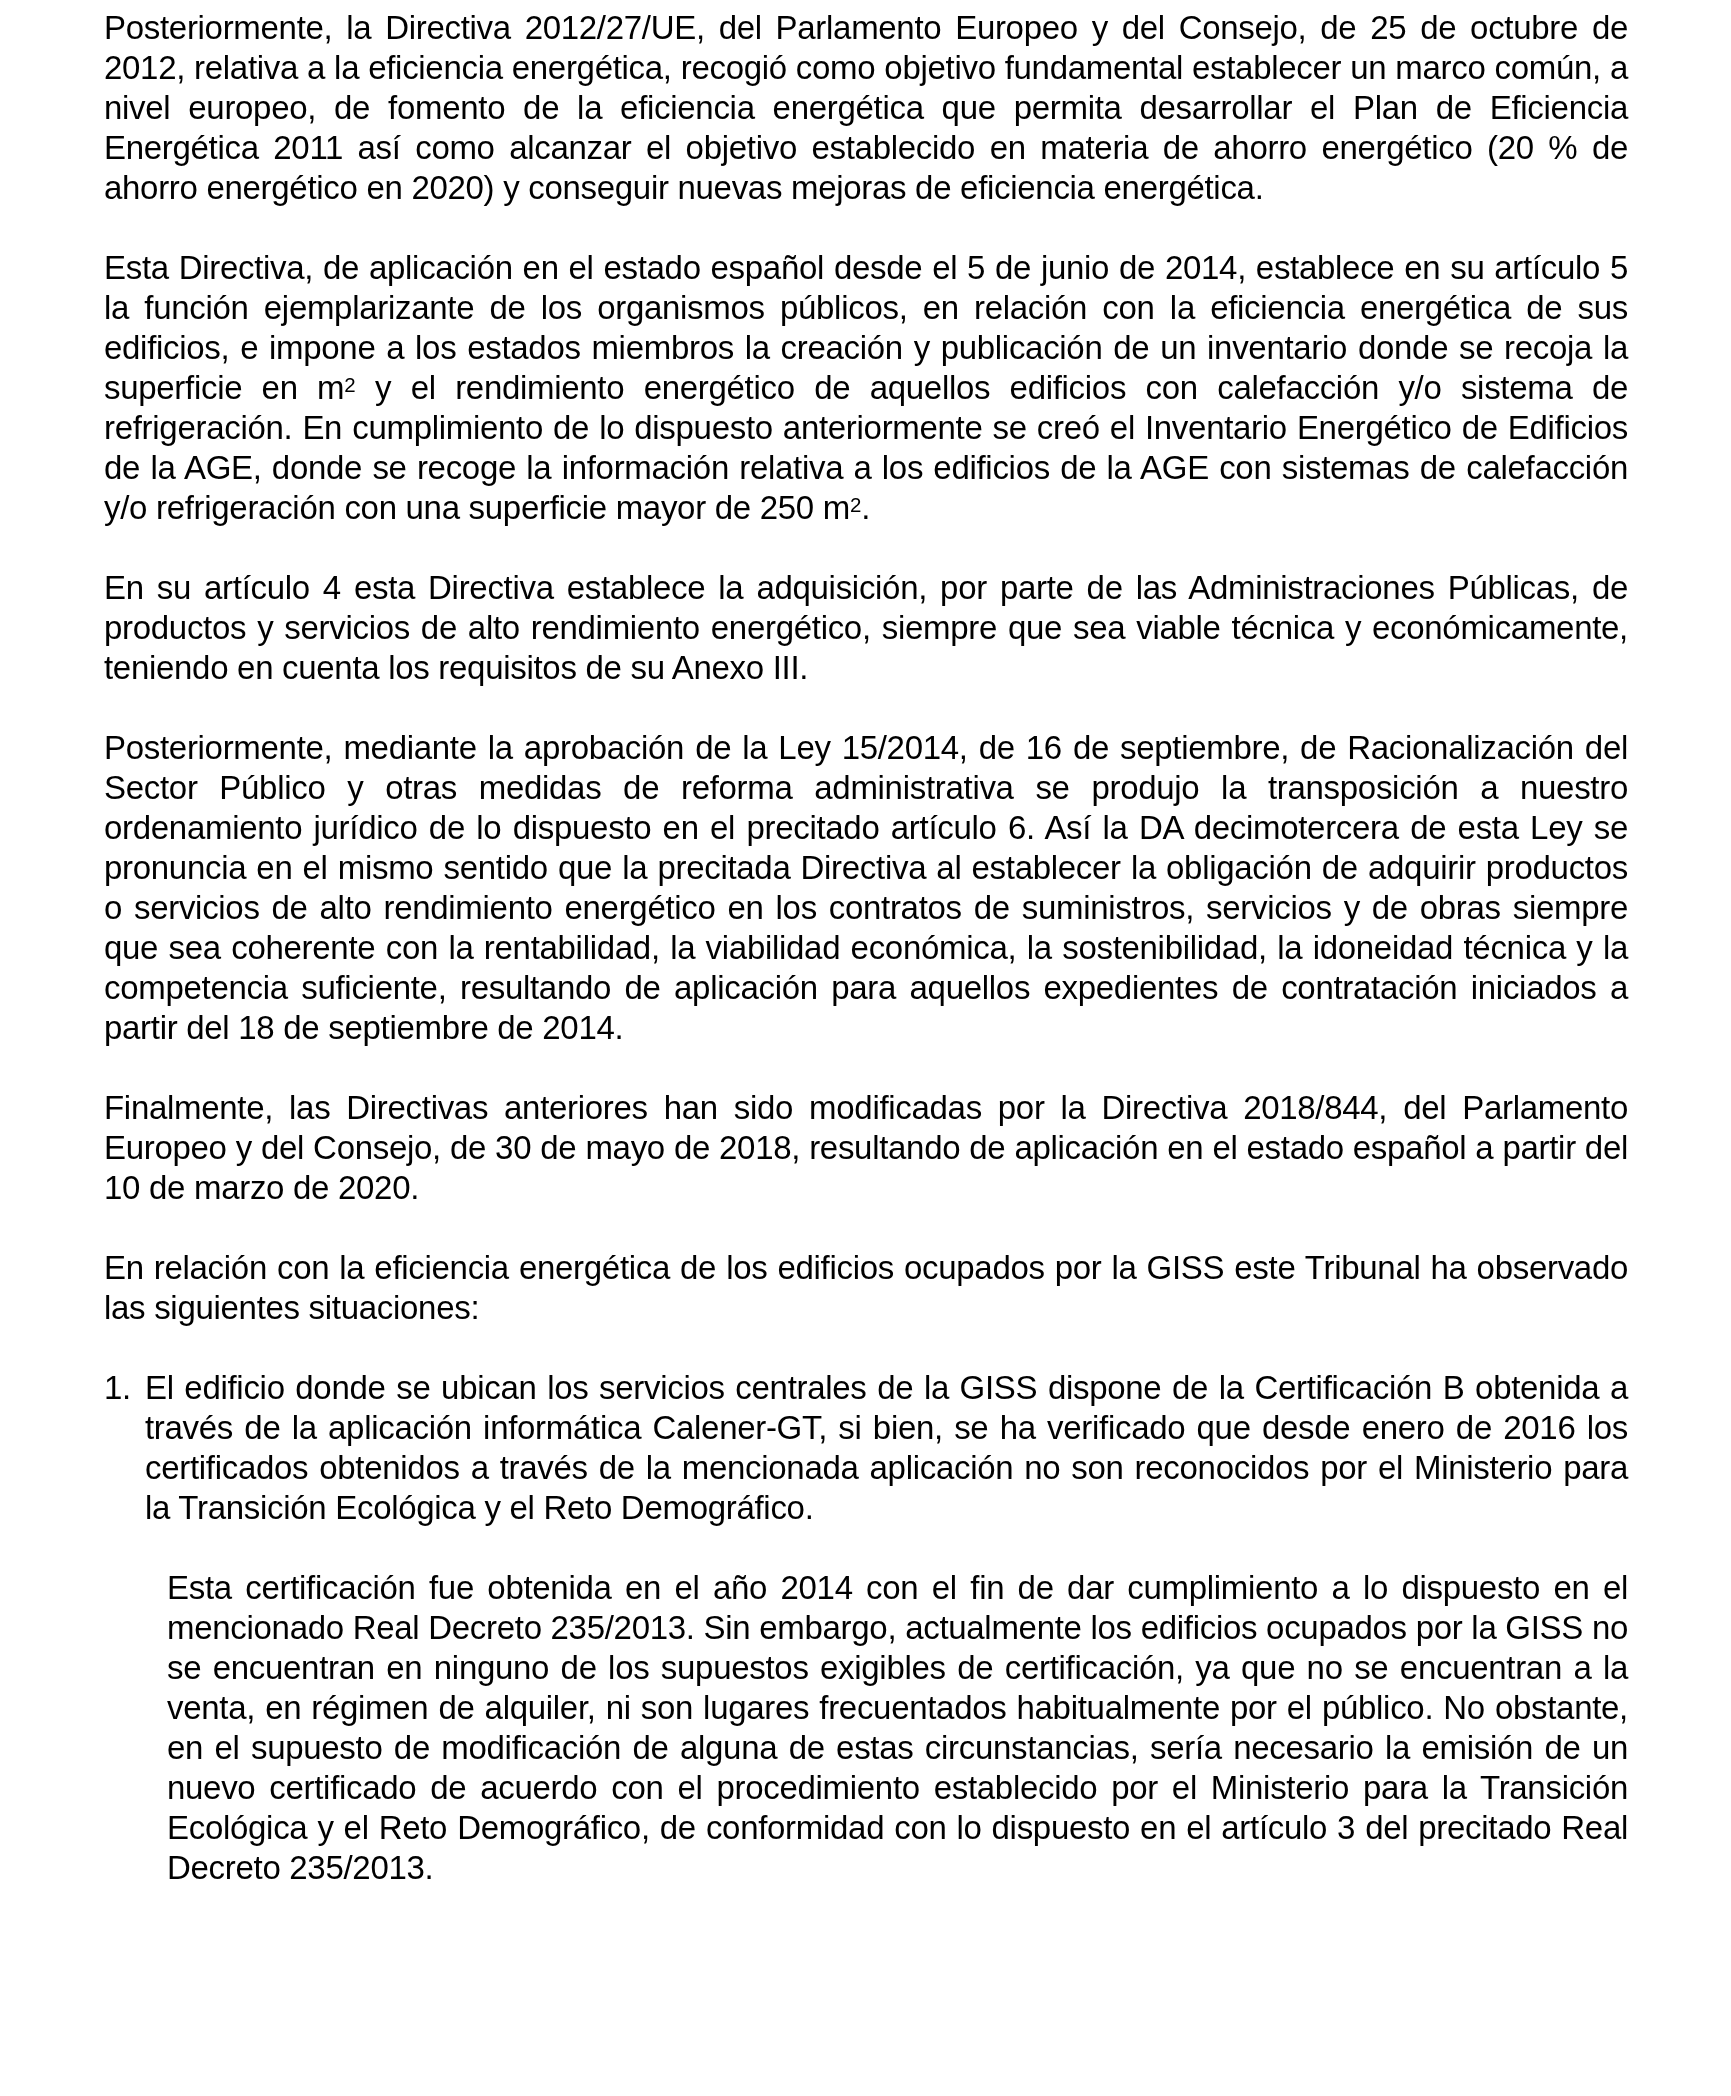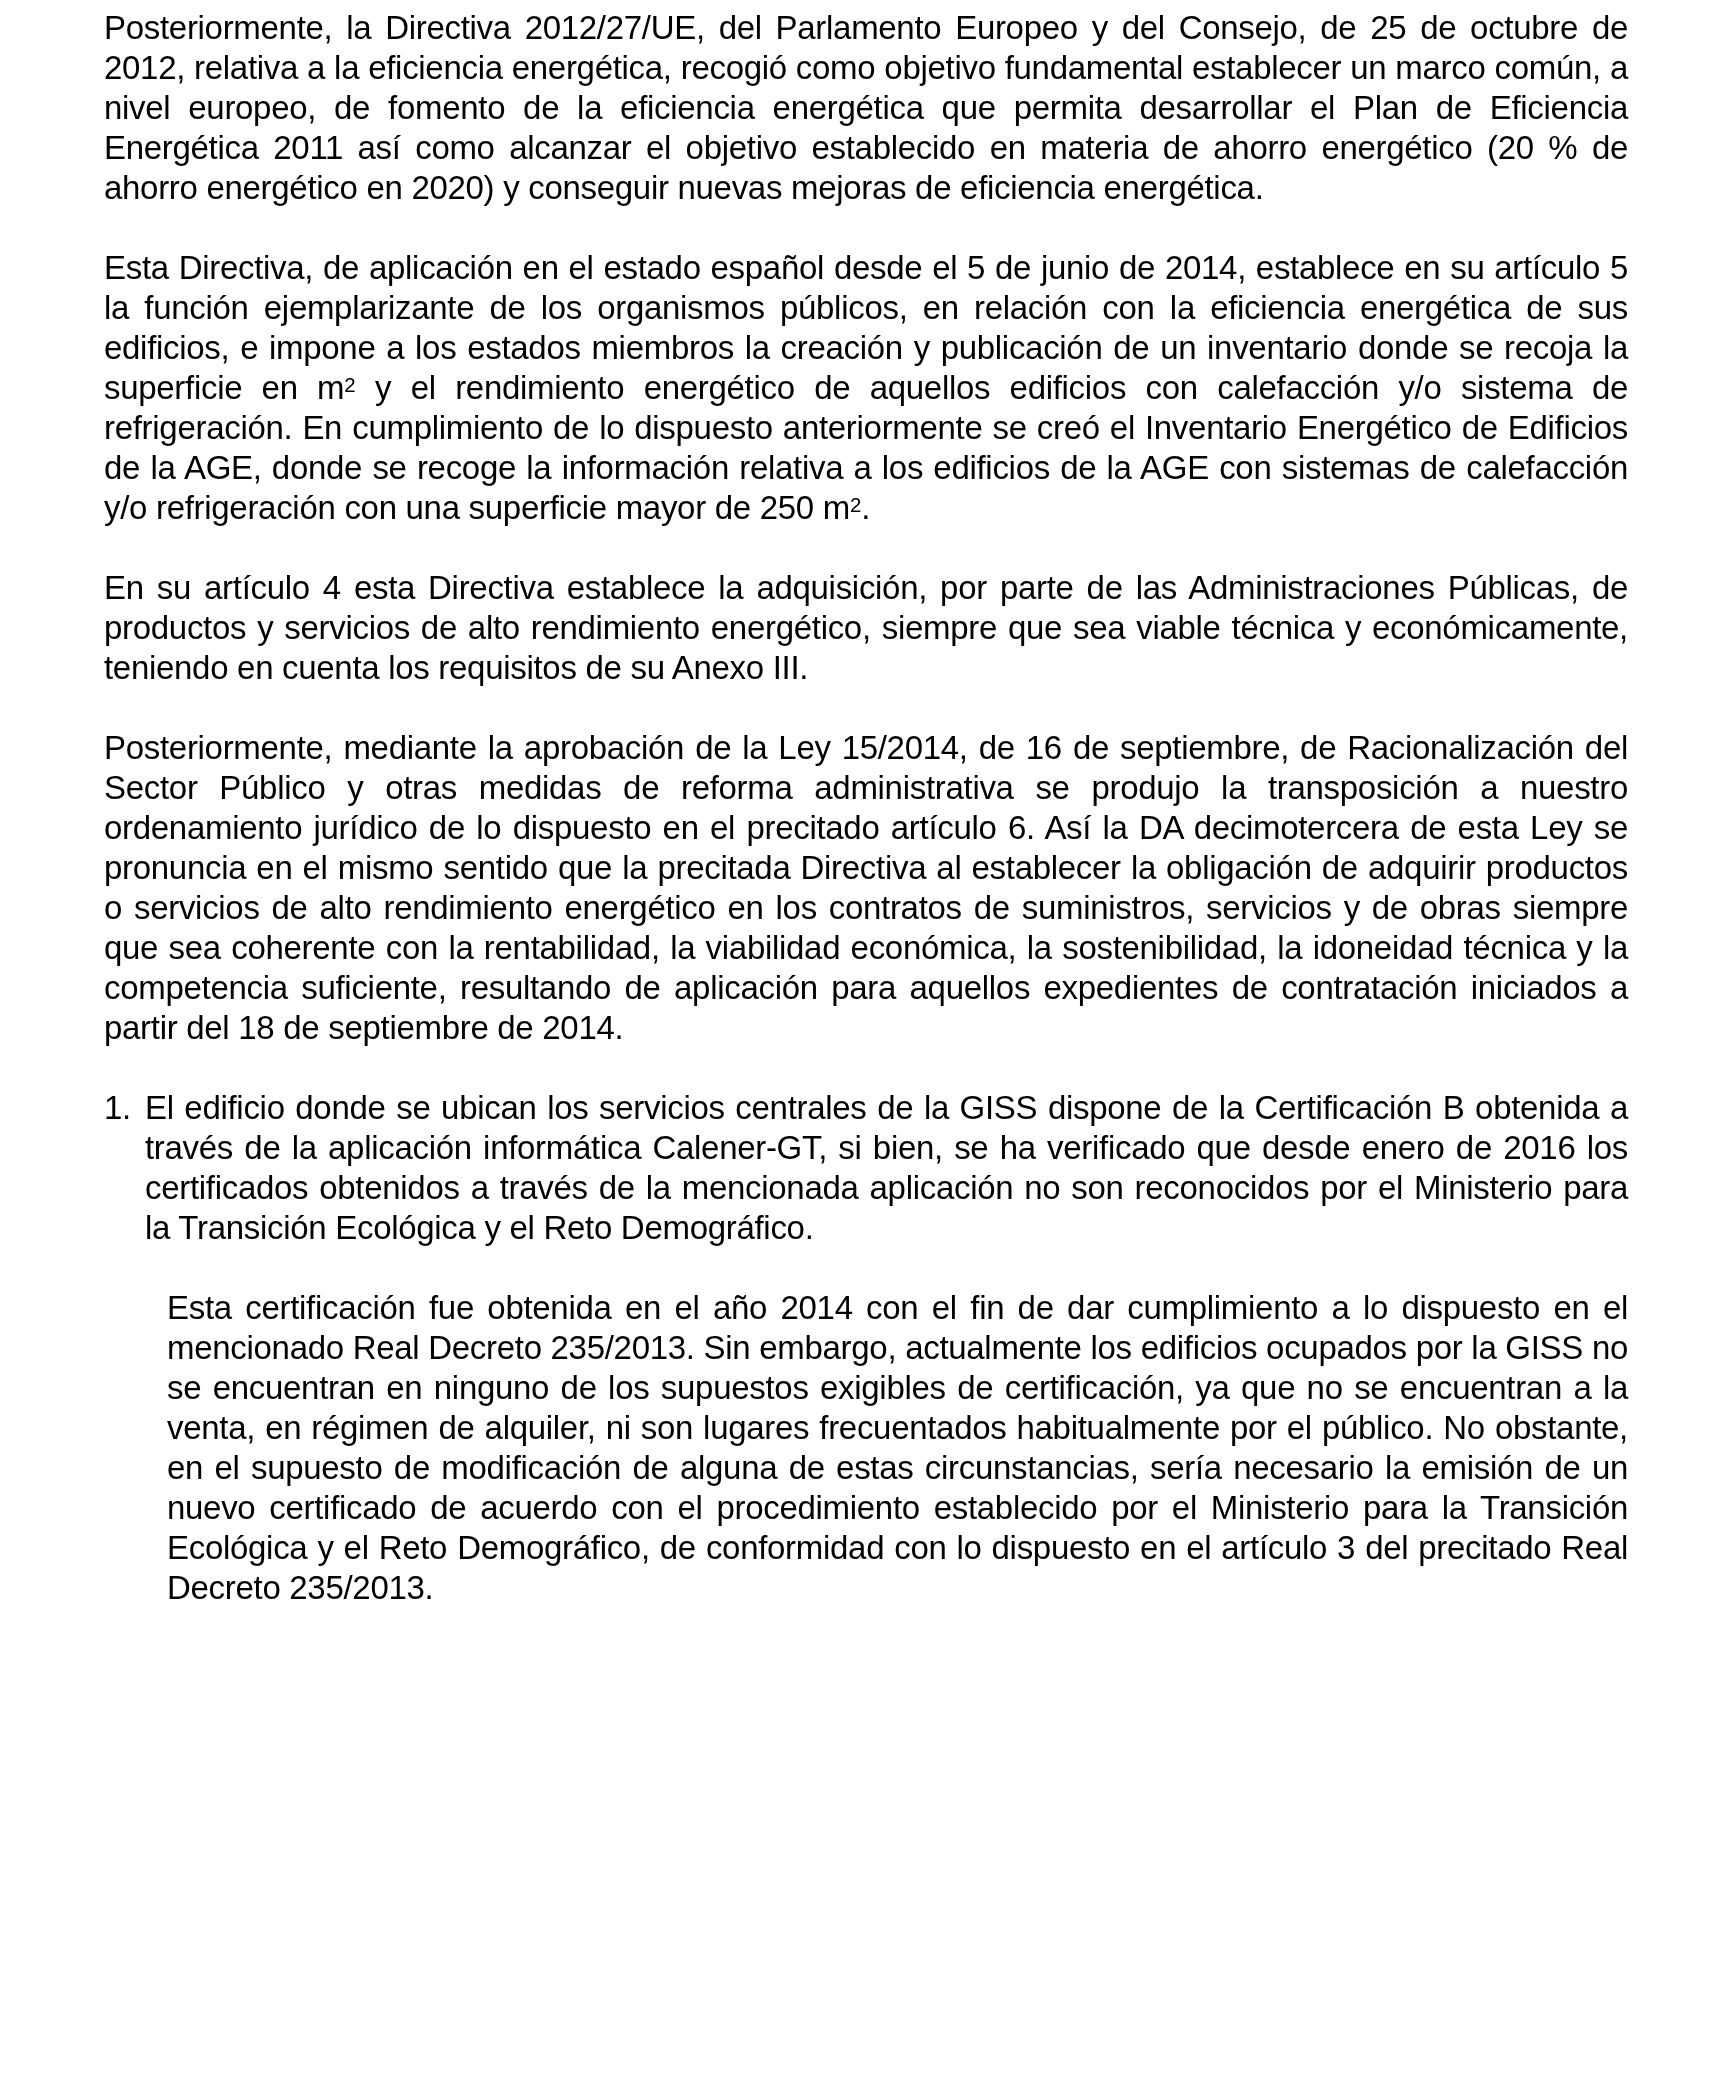--- a/index.html
+++ b/index.html
@@ -63,21 +63,23 @@
   <p class="para">Posteriormente, la Directiva 2012/27/UE, del Parlamento Europeo y del Consejo, de 25 de octubre de 2012, relativa a la eficiencia energética, recogió como objetivo fundamental establecer un marco común, a nivel europeo, de fomento de la eficiencia energética que permita desarrollar el Plan de Eficiencia Energética 2011 así como alcanzar el objetivo establecido en materia de ahorro energético (20 % de ahorro energético en 2020) y conseguir nuevas mejoras de eficiencia energética.</p>
 
   <p class="para">
     <span>Esta Directiva, de aplicación en el estado español desde el 5 de junio de 2014, establece en su artículo 5 la función ejemplarizante de los organismos públicos, en relación con la eficiencia energética de sus edificios, e impone a los estados miembros la creación y publicación de un inventario donde se recoja la superficie en m</span><sup>2</sup><span> y el rendimiento energético de aquellos edificios con calefacción y/o sistema de refrigeración. En cumplimiento de lo dispuesto anteriormente se creó el Inventario Energético de Edificios de la AGE, donde se recoge la información relativa a los edificios de la AGE con sistemas de calefacción y/o refrigeración con una superficie mayor de 250 m</span><sup>2</sup><span>.</span>
   </p>
 
   <p class="para">En su artículo 4 esta Directiva establece la adquisición, por parte de las Administraciones Públicas, de productos y servicios de alto rendimiento energético, siempre que sea viable técnica y económicamente, teniendo en cuenta los requisitos de su Anexo III.</p>
 
   <p class="para">Posteriormente, mediante la aprobación de la Ley 15/2014, de 16 de septiembre, de Racionalización del Sector Público y otras medidas de reforma administrativa se produjo la transposición a nuestro ordenamiento jurídico de lo dispuesto en el precitado artículo 6. Así la DA decimotercera de esta Ley se pronuncia en el mismo sentido que la precitada Directiva al establecer la obligación de adquirir productos o servicios de alto rendimiento energético en los contratos de suministros, servicios y de obras siempre que sea coherente con la rentabilidad, la viabilidad económica, la sostenibilidad, la idoneidad técnica y la competencia suficiente, resultando de aplicación para aquellos expedientes de contratación iniciados a partir del 18 de septiembre de 2014.</p>
 
+  <p class="para">Finalmente, las Directivas anteriores han sido modificadas por la Directiva 2018/844, del Parlamento Europeo y del Consejo, de 30 de mayo de 2018, resultando de aplicación en el estado español a partir del 10 de marzo de 2020.</p>
 
+  <p class="para">En relación con la eficiencia energética de los edificios ocupados por la GISS este Tribunal ha observado las siguientes situaciones:</p>
 
   <div class="list-row">
     <span class="list-marker">1.</span>
     <div class="list-body">El edificio donde se ubican los servicios centrales de la GISS dispone de la Certificación B obtenida a través de la aplicación informática Calener-GT, si bien, se ha verificado que desde enero de 2016 los certificados obtenidos a través de la mencionada aplicación no son reconocidos por el Ministerio para la Transición Ecológica y el Reto Demográfico.</div>
   </div>
 
   <p class="para followup">Esta certificación fue obtenida en el año 2014 con el fin de dar cumplimiento a lo dispuesto en el mencionado Real Decreto 235/2013. Sin embargo, actualmente los edificios ocupados por la GISS no se encuentran en ninguno de los supuestos exigibles de certificación, ya que no se encuentran a la venta, en régimen de alquiler, ni son lugares frecuentados habitualmente por el público. No obstante, en el supuesto de modificación de alguna de estas circunstancias, sería necesario la emisión de un nuevo certificado de acuerdo con el procedimiento establecido por el Ministerio para la Transición Ecológica y el Reto Demográfico, de conformidad con lo dispuesto en el artículo 3 del precitado Real Decreto 235/2013.</p>
 
 </div>
 

